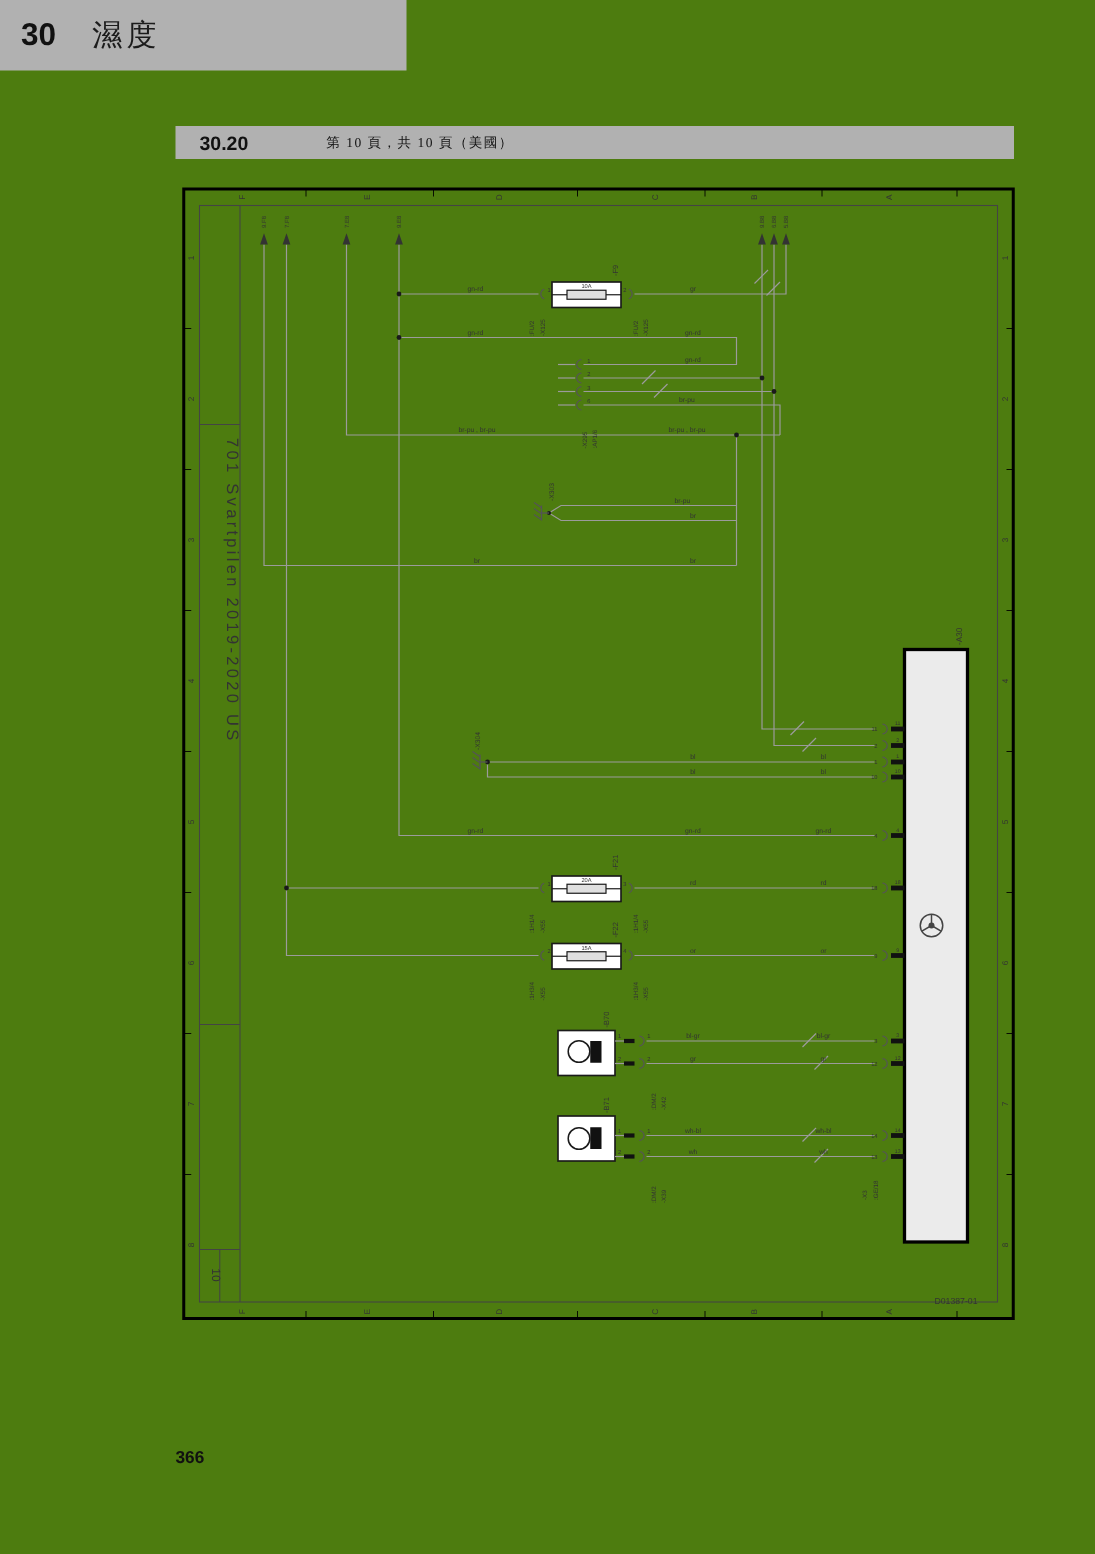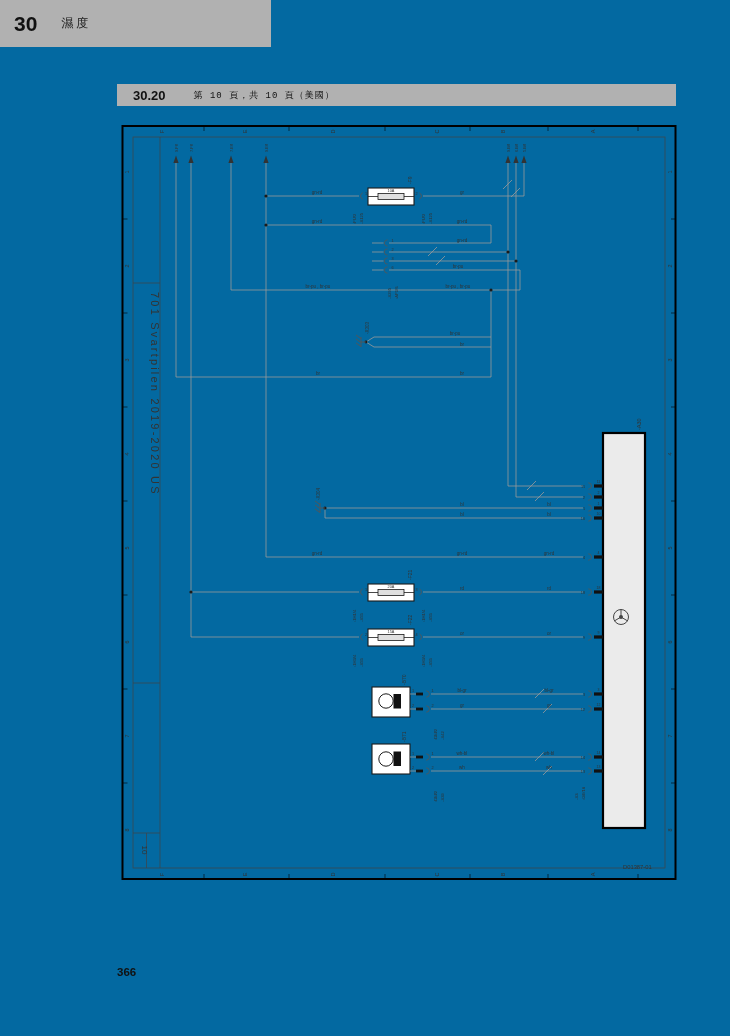--- a/index.html
+++ b/index.html
@@ -1,25 +1,25 @@
 <!DOCTYPE html>
 <html><head>
 <meta charset="utf-8">
 <style>
   html,body{margin:0;padding:0;background:#fff;}
-  .page{position:relative;width:730px;height:1036px;background:#0369a1;overflow:hidden;
+  .page{position:relative;width:730px;height:1036px;background:#4d7c0f;overflow:hidden;
         font-family:"Liberation Sans",sans-serif;}
   .chapter-banner{position:absolute;left:0;top:0;width:271px;height:47px;background:#b1b1b1;
         display:flex;align-items:center;}
   .ch-no{font-size:21px;font-weight:bold;color:#111;margin-left:14px;}
-  .ch-title{font-family:"DejaVu Serif",serif;font-size:12px;color:#1c1c1c;margin-left:24px;letter-spacing:3px;text-align:center;}
+  .ch-title{font-family:"DejaVu Serif",serif;font-size:20px;color:#1c1c1c;margin-left:24px;letter-spacing:3px;text-align:center;}
   .section-bar{position:absolute;left:117px;top:84px;width:559px;height:22px;background:#b1b1b1;
         display:flex;align-items:center;}
   .sec-code{font-size:13px;font-weight:bold;color:#111;margin-left:16px;}
-  .sec-info{font-family:Liberation Mono, monospace;font-size:9px;color:#111;margin-left:28px;letter-spacing:1px;}
+  .sec-info{font-family:Liberation Serif, serif;font-size:9px;color:#111;margin-left:52px;letter-spacing:1px;}
   .diagram{position:absolute;left:0;top:0;width:730px;height:1036px;}
   .page-number{position:absolute;left:117px;top:966px;font-size:11.5px;font-weight:bold;color:#111;text-align:center;}
   svg text{fill:#333;}
 </style>
 </head>
 <body>
 
 <div class="page">
 
   <header class="chapter-banner">

